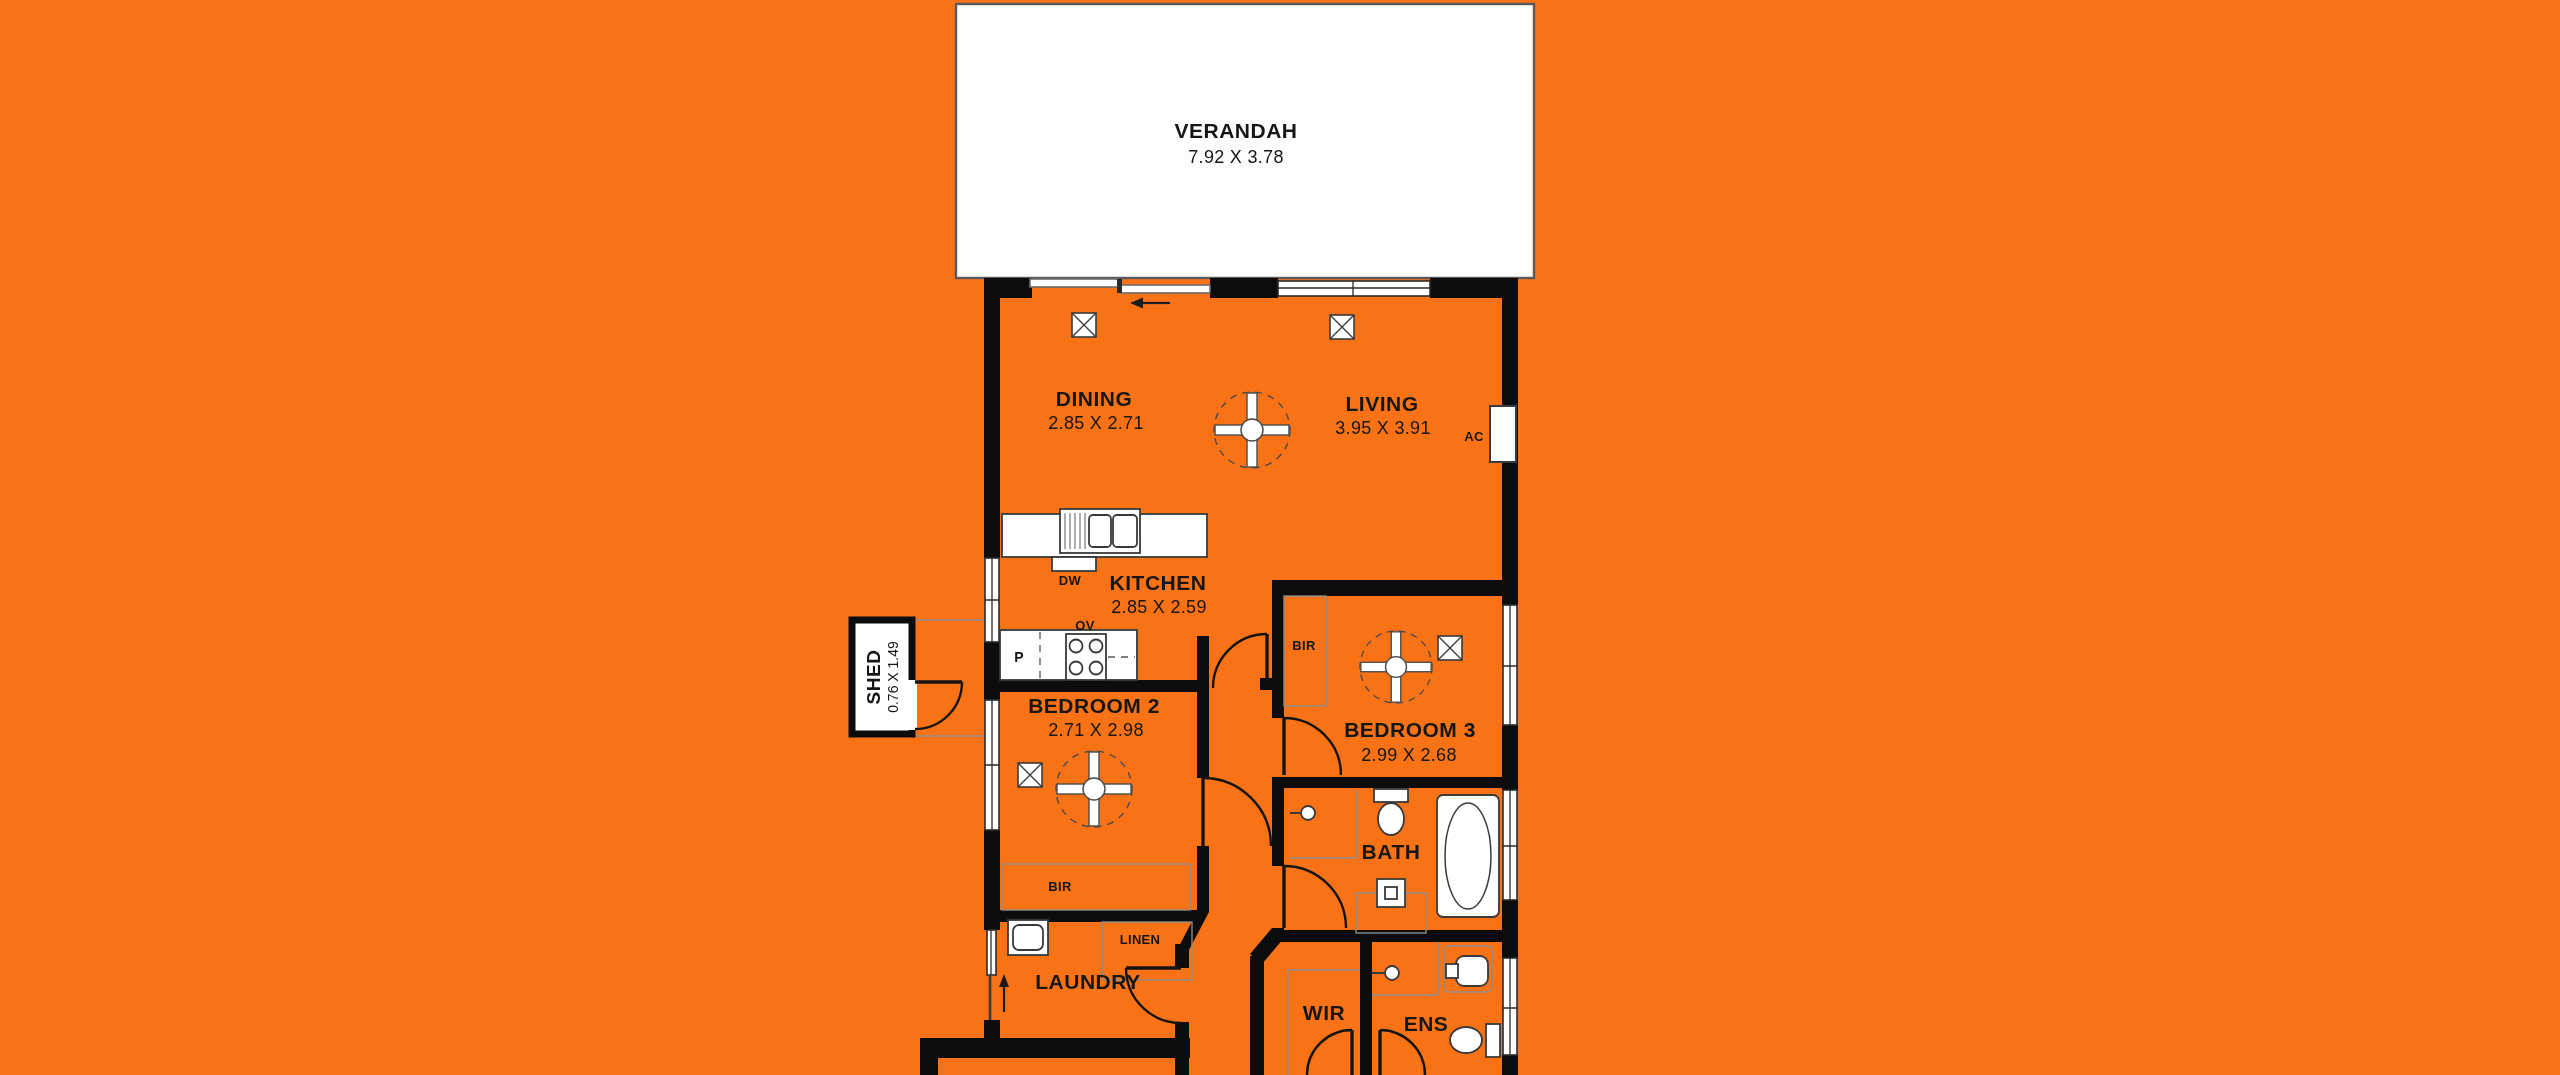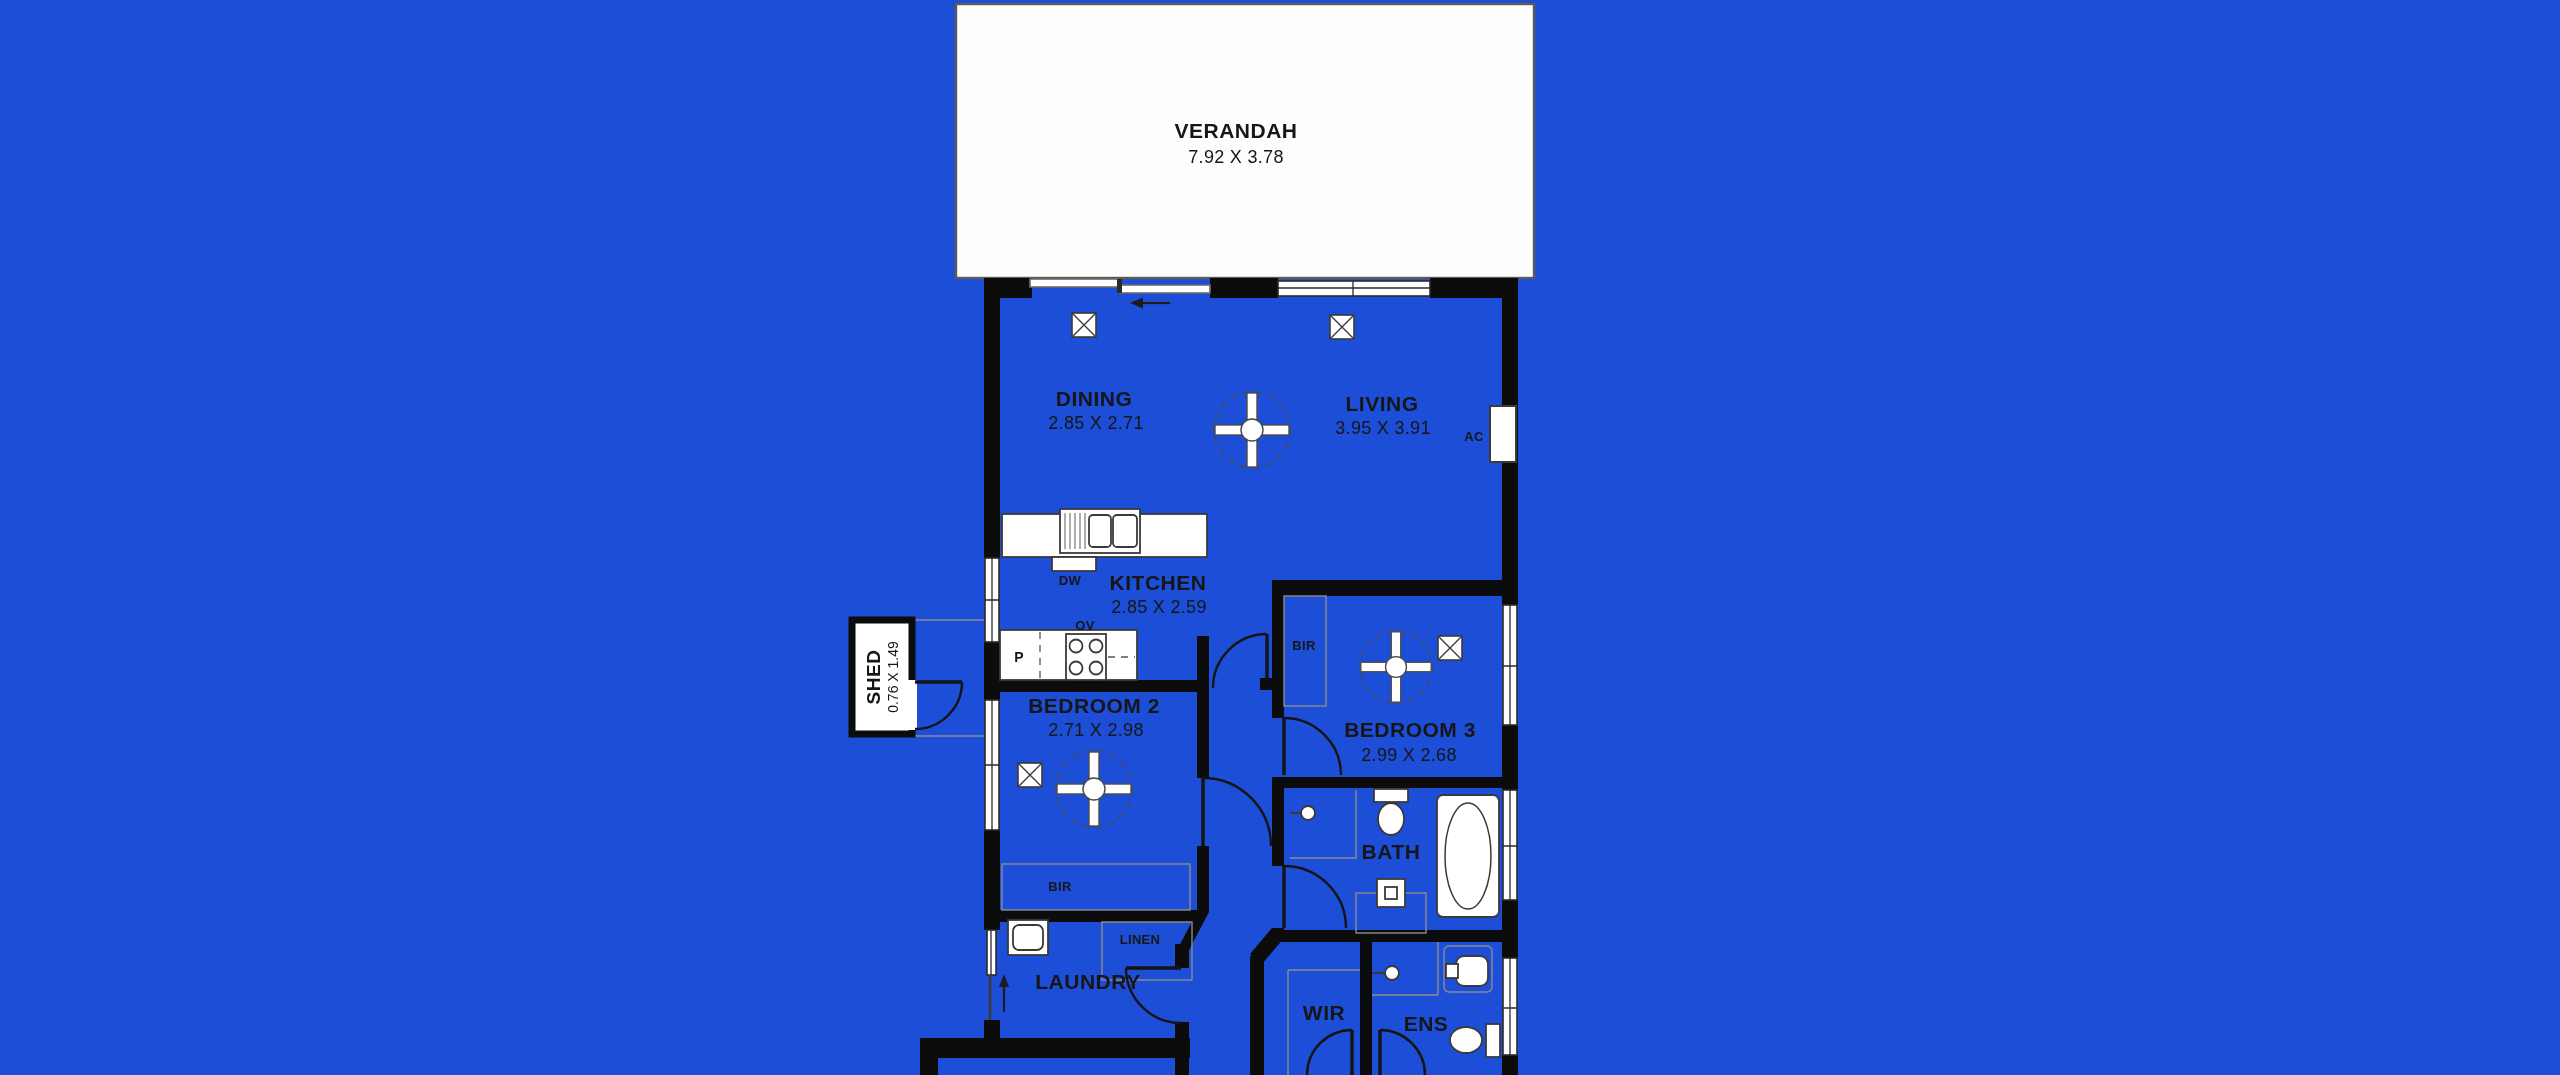--- a/index.html
+++ b/index.html
@@ -1,16 +1,16 @@
 <!DOCTYPE html>
 <html><head>
 <meta charset="utf-8">
 <style>
   html,body{margin:0;padding:0;background:#ffffff;}
-  .canvas{position:relative;width:2560px;height:1075px;background:#1d4ed8;overflow:hidden;
+  .canvas{position:relative;width:2560px;height:1075px;background:#f97316;overflow:hidden;
           font-family:"Liberation Sans", sans-serif;}
   svg{position:absolute;inset:0;display:block;}
   text{fill:#161616;font-family:"Liberation Sans", sans-serif;text-anchor:middle;}
   .room  {font-size:21px;font-weight:600;letter-spacing:.5px;}
   .dims  {font-size:18px;font-weight:400;letter-spacing:.3px;}
   .small {font-size:13px;font-weight:600;letter-spacing:.3px;}
   .tiny  {font-size:14px;font-weight:600;}
   .shedt {font-size:19px;font-weight:600;letter-spacing:.5px;}
   .shedd {font-size:14px;font-weight:400;}
   .wall  {fill:#0c0c0c;stroke:none;}

